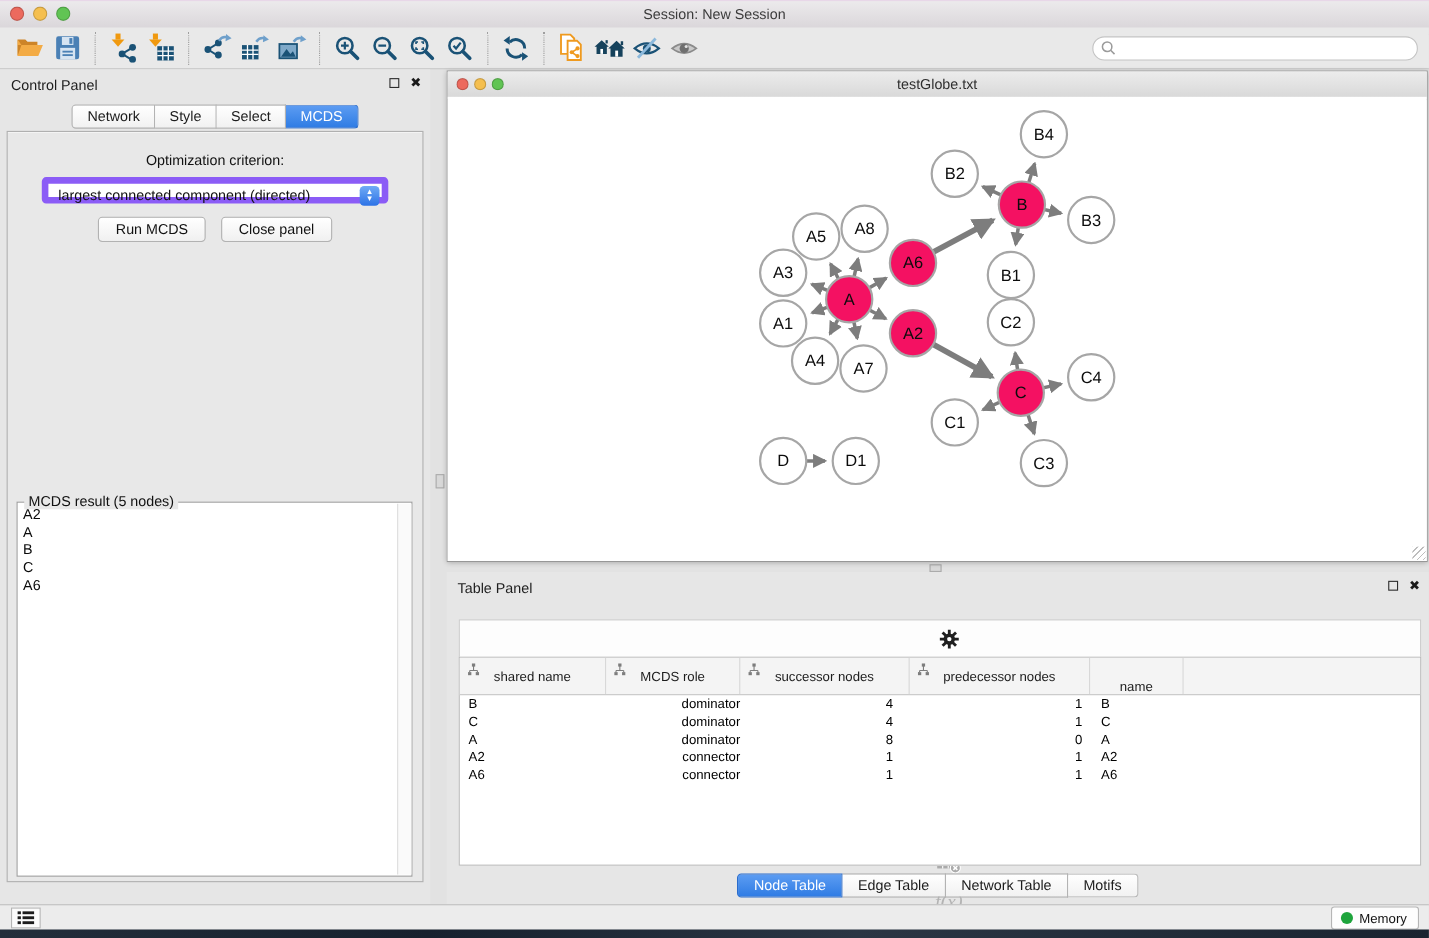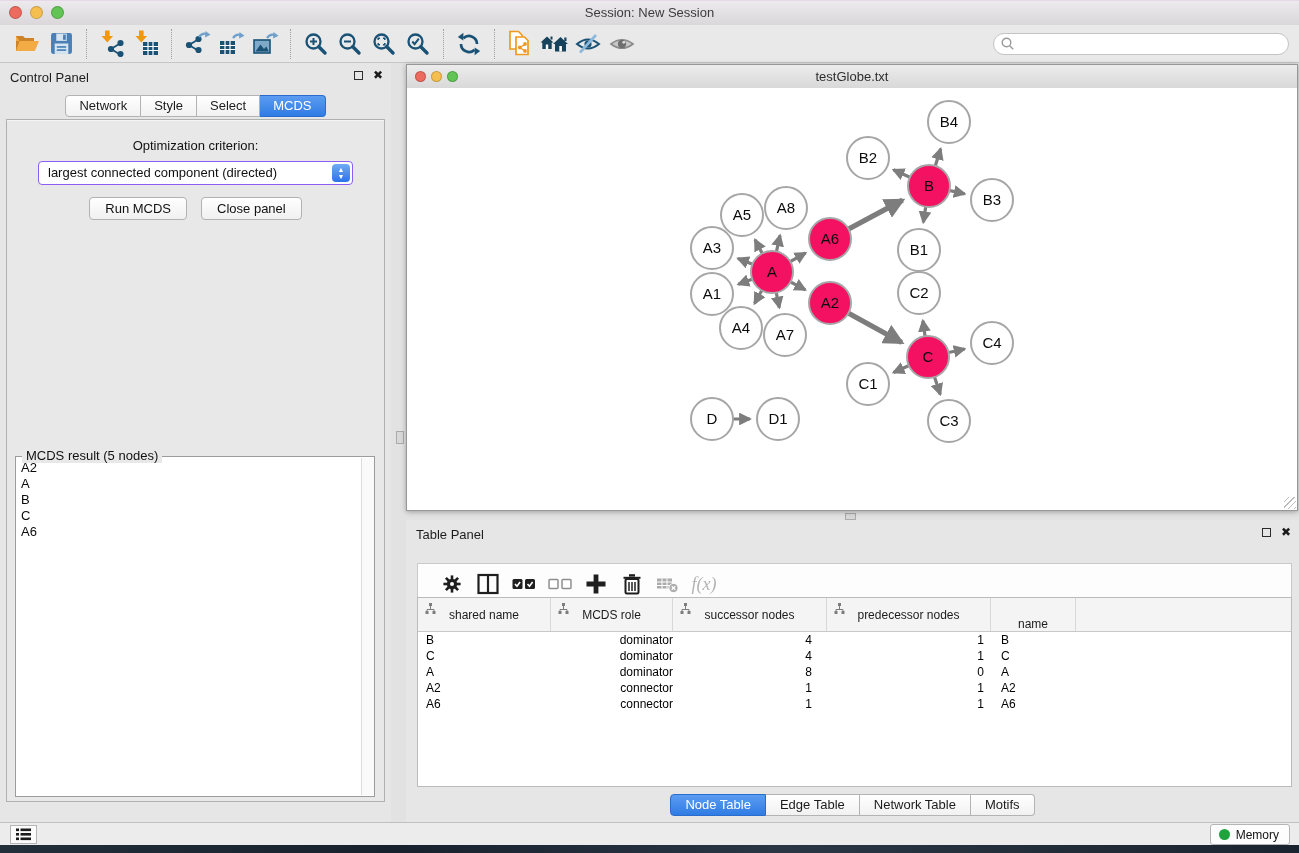--- a/index.html
+++ b/index.html
@@ -35,21 +35,21 @@
   .seg { height:22px; line-height:20px; padding:0 13px; background:linear-gradient(#ffffff,#f1f1f1);
     border:1px solid #b3b3b3; border-left:none; font-size:13px; color:#1c1c1c; }
   .seg:first-child { border-left:1px solid #b3b3b3; border-radius:4px 0 0 4px; }
   .seg:last-child { border-radius:0 4px 4px 0; }
   .seg.active { background:linear-gradient(#5c9cf2,#2f7ce4); color:#fff; border-color:#2a6ccc; }
   .seg.big { padding:0 14px; }
 
   .cp-body { position:absolute; left:6px; right:6px; top:56px; bottom:20px; border:1px solid #b0b0b0;
     box-shadow:inset 0 1px 0 #f4f4f4; background:#e8e8e8; }
   .opt-label { text-align:center; margin-top:18px; font-size:13px; color:#111; }
-  .dropdown { position:relative; margin:8px auto 12px; width:315px; height:24px; background:#fff; border:1px solid #8b5cf6;
+  .dropdown { position:relative; margin:8px auto 12px; width:315px; height:24px; background:#fff; border:6px solid #8b5cf6;
     border-radius:4px; line-height:22px; padding-left:9px; font-size:13px; color:#111; }
   .dd-stepper { position:absolute; right:2px; top:2px; width:18px; height:18px; border-radius:4px;
     background:linear-gradient(#70abf5,#2d73e6); display:flex; flex-direction:column; align-items:center; justify-content:center; }
   .dd-stepper span { color:#fff; font-size:7px; line-height:7px; }
   .btnrow { display:flex; justify-content:center; gap:14px; margin-top:12px; }
   .mac-btn { height:23px; padding:0 15px; background:linear-gradient(#ffffff,#f0f0f0); border:1px solid #b2b2b2;
     border-radius:4px; font-size:13px; color:#111; line-height:21px; }
 
   .fieldset { position:absolute; left:8px; right:9px; top:336px; bottom:4px; border:1px solid #9c9c9c; background:#fff; }
   .legend { position:absolute; left:6px; top:-9px; background:#e8e8e8; padding:0 4px; font-size:13px; color:#111; }
@@ -69,21 +69,21 @@
   .iwin .lights { top:6px; left:8px; gap:5px; }
   .iwin .light { width:11px; height:11px; }
   .canvas { position:absolute; left:0; right:0; top:23px; bottom:0; overflow:hidden; background:#fff; }
   .canvas svg { display:block; }
   .grip { position:absolute; right:1px; bottom:1px; width:12px; height:12px;
     background:repeating-linear-gradient(135deg, transparent 0 3px, #bdbdbd 3px 4px); }
 
   
   .tpanel { position:absolute; left:406px; top:520px; right:0; bottom:31px; background:#e6e6e6; }
   .tp-toolbar { position:absolute; left:11px; right:7px; top:43px; height:42px; background:#fdfdfd; border:1px solid #c9c9c9;
-    display:flex; align-items:center; padding-left:16px; }
+    display:flex; align-items:center; padding-left:16px;flex-direction:column; }
   .tp-btn { width:36px; height:34px; display:flex; align-items:center; justify-content:center; flex:none; }
   .fx { font-family:"Liberation Serif","DejaVu Serif",serif; font-style:italic; font-size:18px; color:#b3b3b3; }
 
   .tp-table { position:absolute; left:11px; right:7px; top:77px; height:190px; background:#fff; border:1px solid #bbb; }
   .thead { display:flex; height:34px; background:#f4f4f4; border-bottom:1px solid #c8c8c8; }
   .th { position:relative; display:flex; align-items:center; justify-content:center; border-right:1px solid #d8d8d8;
     font-size:12px; color:#1c1c1c; flex:none; }
   .th .hier { position:absolute; left:7px; top:5px; }
   .tbody .tr { display:flex; height:16px; }
   .td { font-size:12px; line-height:16px; color:#000; flex:none; white-space:nowrap; overflow:hidden; }

